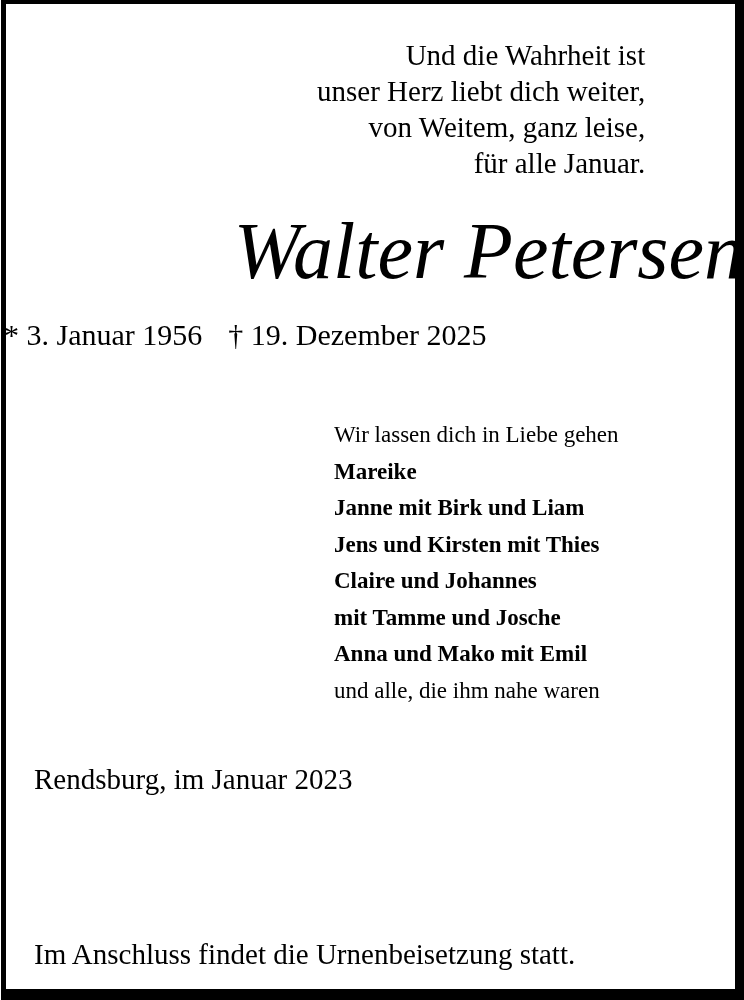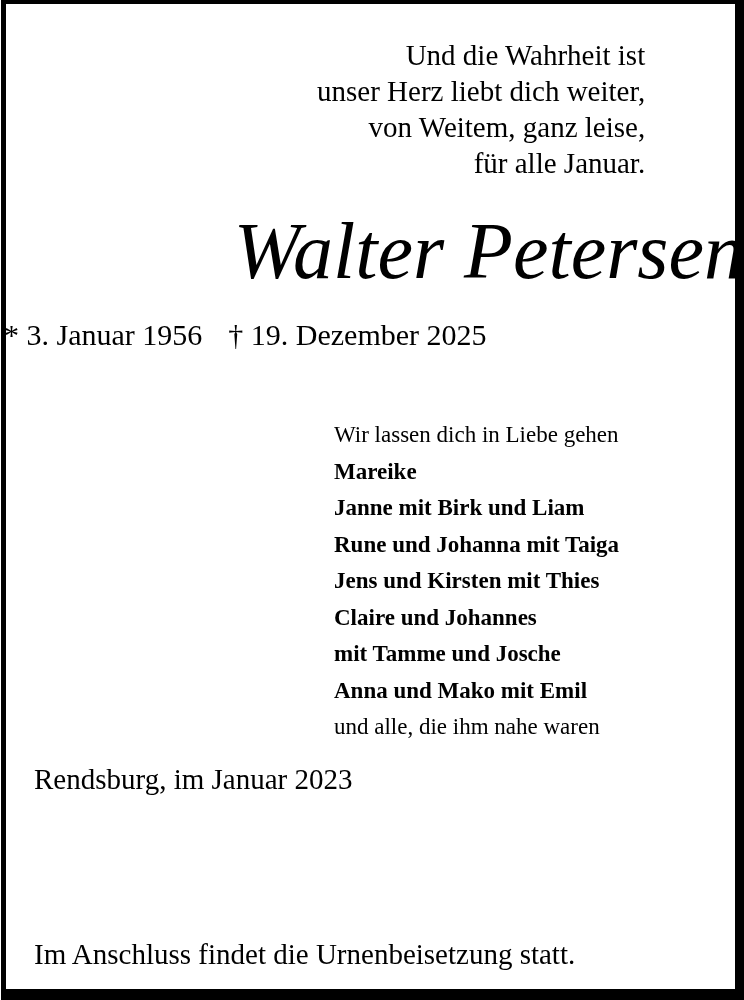--- a/index.html
+++ b/index.html
@@ -121,21 +121,20 @@
   <h1 class="name">Walter Petersen</h1>
 
   <div class="dates">
     <span class="birth-part"><span>*</span> <span>3. Januar 1956</span></span><span class="death-part"><span>†</span> <span>19. Dezember 2025</span></span>
   </div>
 
   <div class="mourners">
     <div>Wir lassen dich in Liebe gehen</div>
     <div class="bold-line">Mareike</div>
     <div class="bold-line">Janne mit Birk und Liam</div>
-    <div class="bold-line">Rune und Johanna mit Taiga</div>
     <div class="bold-line">Jens und Kirsten mit Thies</div>
     <div class="bold-line">Claire und Johannes</div>
     <div class="bold-line">mit Tamme und Josche</div>
     <div class="bold-line">Anna und Mako mit Emil</div>
     <div>und alle, die ihm nahe waren</div>
   </div>
 
   <div class="place-date">Rendsburg, im Januar 2023</div>
 
 

